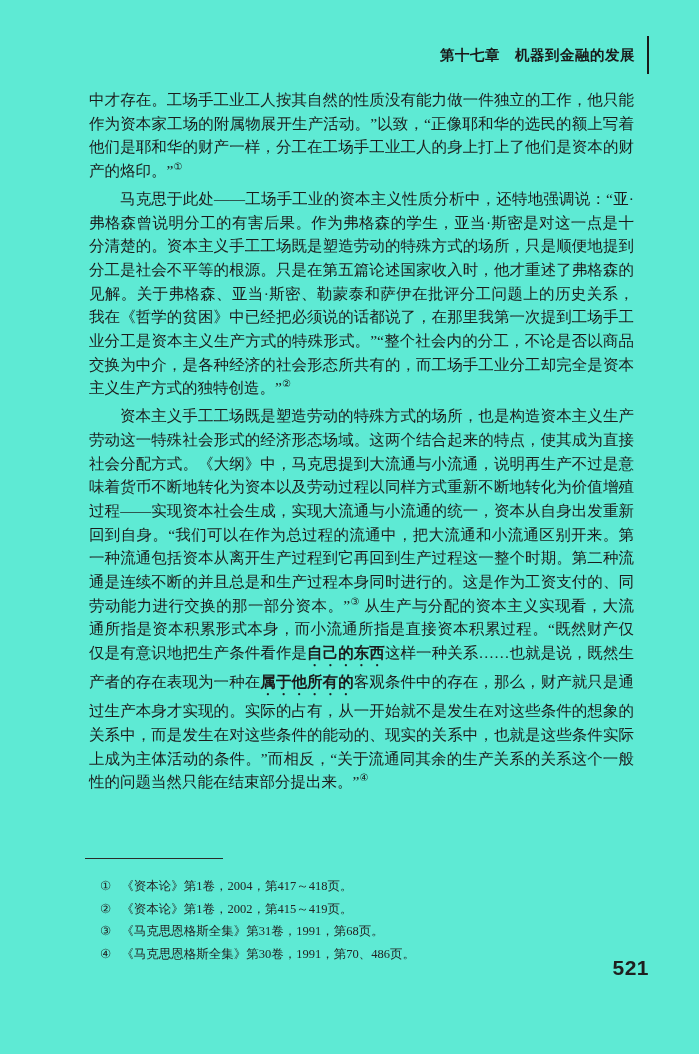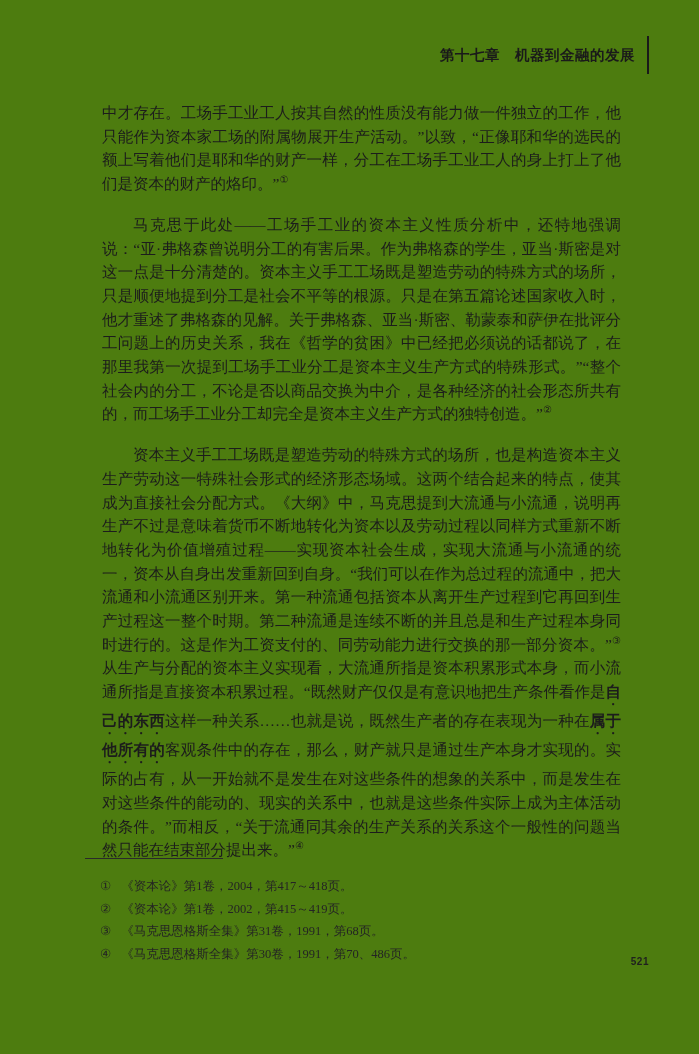--- a/index.html
+++ b/index.html
@@ -6,21 +6,21 @@
   html, body {
     margin: 0;
     padding: 0;
     background: #e8e8e6;
   }
   .page {
     position: relative;
     width: 699px;
     height: 1054px;
     margin: 0 auto;
-    background: #4d7c0f;
+    background: #5eead4;
     overflow: hidden;
     font-family: "Liberation Serif", "DejaVu Serif", serif;
     color: #1c1c1c;
   }
   
   .running-head {
     position: absolute;
     top: 36px;
     right: 50px;
     display: flex;
@@ -45,21 +45,21 @@
     position: absolute;
     left: 85px;
     top: 84px;
     width: 553px;
     font-size: 15.5px;
     line-height: 23.7px;
     text-align: justify;
     text-justify: inter-ideograph;
   }
   .body-text p {
-    margin: 17px;
+    margin: 4px;
     padding: 0;
   }
   .body-text p.indent {
     text-indent: 2em;
   }
   .em-dot {
     -webkit-text-emphasis: filled dot;
     -webkit-text-emphasis-position: under;
     text-emphasis: filled dot;
     text-emphasis-position: under right;
@@ -97,21 +97,21 @@
   }
   .fn-text {
     flex: 1 1 auto;
   }
   
   .folio {
     position: absolute;
     right: 50px;
     top: 956px;
     font-family: "Liberation Sans", "DejaVu Sans", sans-serif;
-    font-size: 10px;
+    font-size: 21px;
     font-weight: 600;
     letter-spacing: 0.5px;
     color: #1f1f1f;
   }
 </style>
 </head>
 <body>
 
 <div class="page">
 

